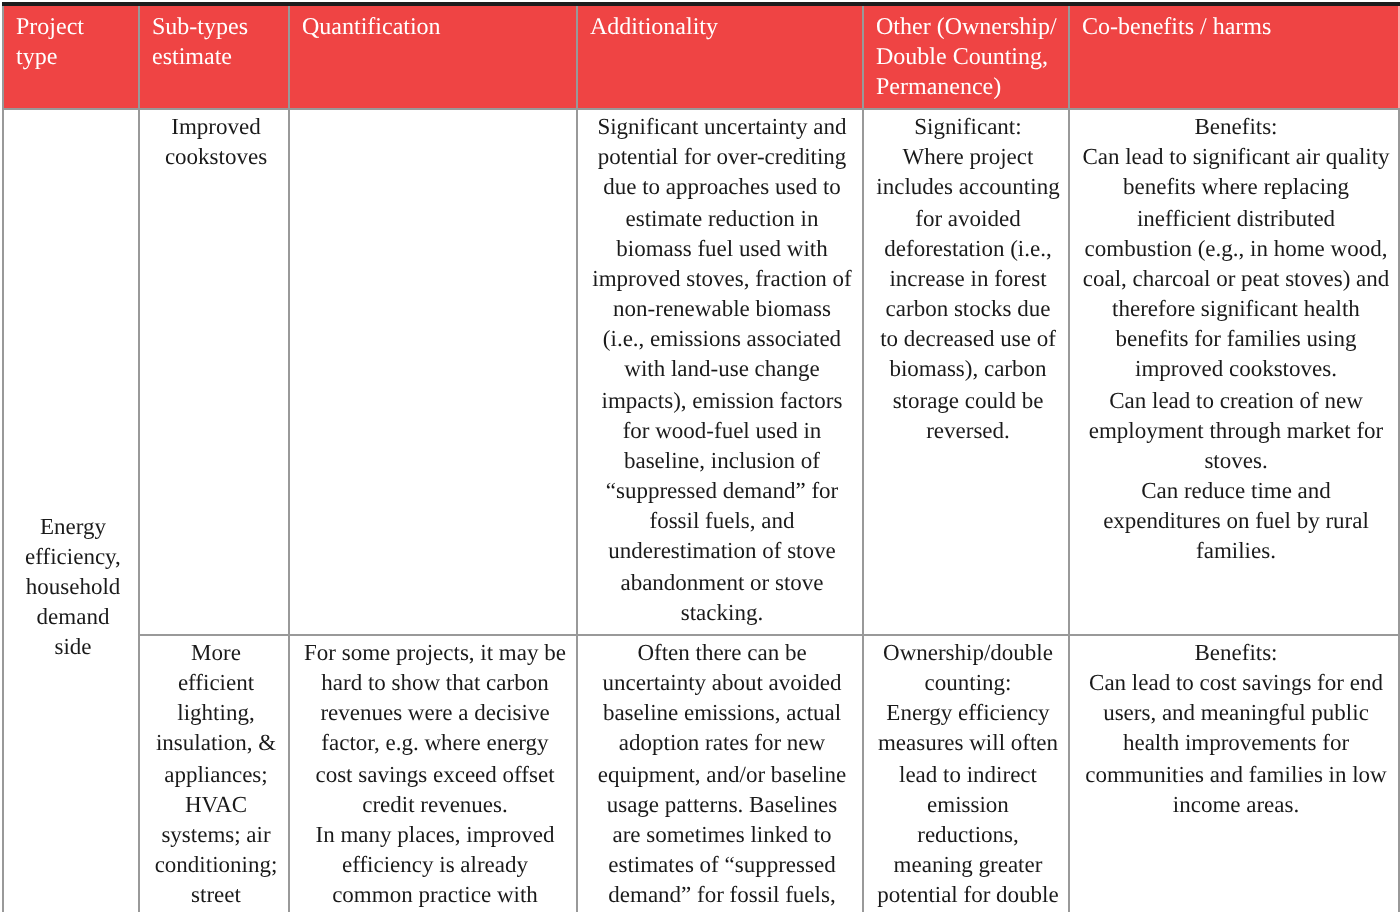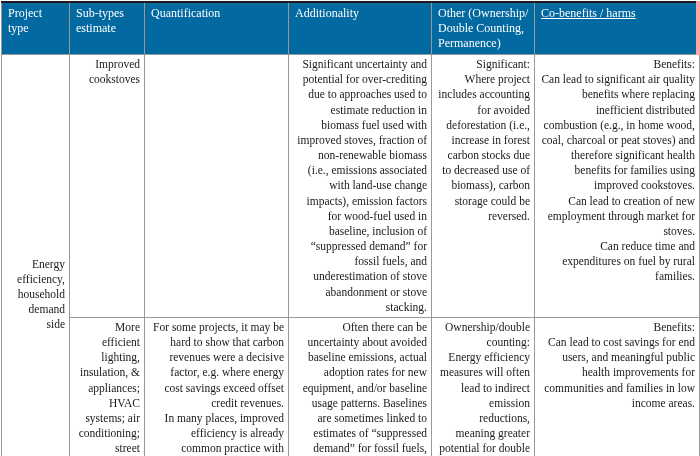--- a/index.html
+++ b/index.html
@@ -33,27 +33,27 @@
     color: #ffffff;
     font-weight: normal;
     font-size: 12px;
     line-height: 1.25;
     text-align: left;
     vertical-align: top;
     padding: 3px 4px 3px 6px;
     border-bottom: 2px solid #262626;
     border-right: 1px solid #8d97c9;
   }
-  thead th:last-child { border-right: 7px solid #fca5a5; text-decoration: underline; }
+  thead th:last-child { border-right: 1px solid #fca5a5; }
   tbody td {
     font-size: 11.5px;
     line-height: 1.32;
     color: #1a1a1a;
     vertical-align: top;
-    text-align: right;
+    text-align: center;
     padding: 2px 4px 2px 6px;
     white-space: pre-line;
     background: #ffffff;
   }
   td.project-type-cell {
     vertical-align: middle;
     white-space: normal;
   }
 </style>
 </head>
@@ -63,21 +63,21 @@
   <table class="offset-table">
     <colgroup>
       <col style="width:68px">
       <col style="width:75px">
       <col style="width:144px">
       <col style="width:143px">
       <col style="width:103px">
       <col style="width:165px">
     </colgroup>
     <thead>
-      <tr style="height: 40px; background-color: #0369a1;">
+      <tr style="height: 40px; background-color: #ef4444;">
         <th>Project type</th>
         <th>Sub-types estimate</th>
         <th>Quantification</th>
         <th>Additionality</th>
         <th>Other (Ownership/ Double Counting, Permanence)</th>
         <th>Co-benefits / harms</th>
       </tr>
     </thead>
     <tbody>
       <tr style="height:243px">

